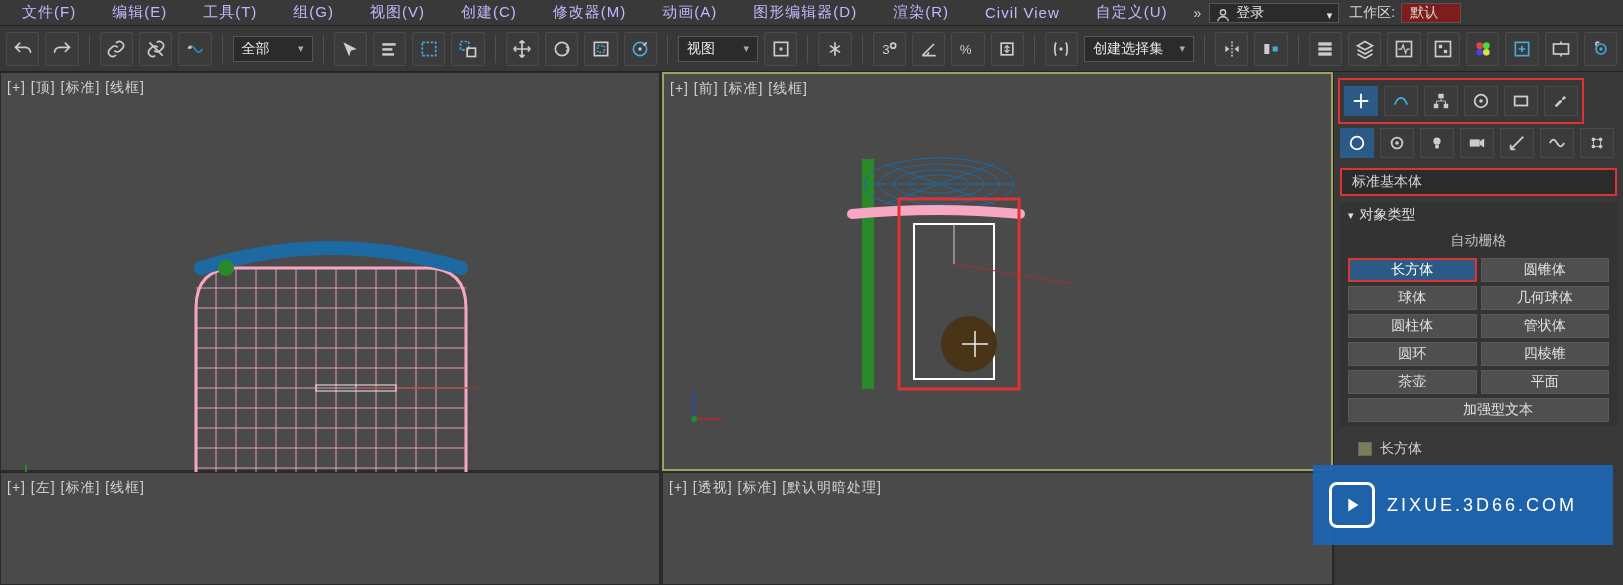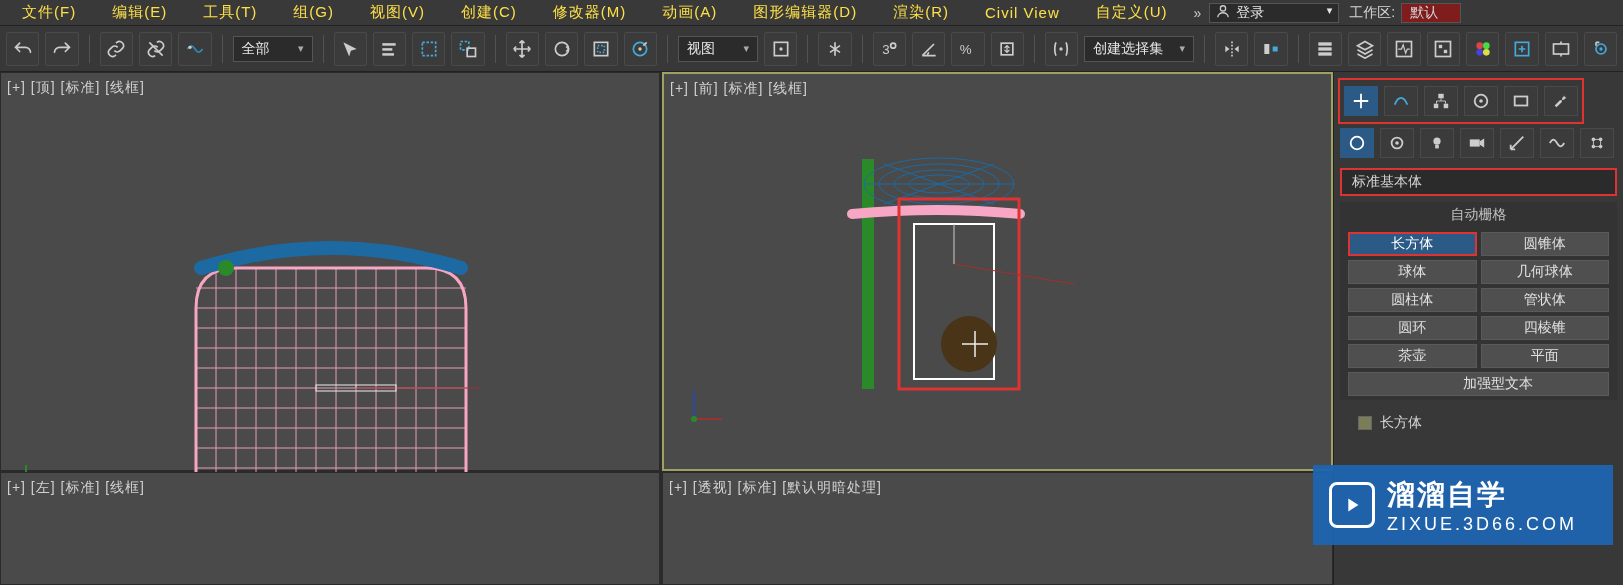--- a/index.html
+++ b/index.html
@@ -13,26 +13,26 @@
   
   .menubar {
     display: flex; align-items: center;
     height: 26px; background: #393939;
     border-bottom: 1px solid #222;
     padding: 0 4px;
   }
   .menubar .menu-item {
     padding: 0 18px; height: 100%;
     display: flex; align-items: center;
-    font-size: 15px; color: #fde047; cursor: pointer;
+    font-size: 15px; color: #c4b5fd; cursor: pointer;
     letter-spacing: 1px; white-space: nowrap;
   }
   .menubar .chev { padding: 0 8px; color: #ccc; }
   .user-box {
-    display: flex; align-items: flex-start;
+    display: flex; align-items: flex-end;
     background: #2b2b2b; border: 1px solid #555;
     height: 20px; padding: 0 6px; color: #e6e6e6;
     min-width: 130px; gap: 6px;
   }
   .user-box svg { width: 14px; height: 14px; }
   .ws { display: flex; align-items: center; gap: 6px; padding: 0 10px; text-align: center; }
   .ws .ws-value {
     background: #7f1d1d; border: 1px solid #555; height: 20px;
     padding: 0 8px; display: flex; align-items: center; min-width: 60px;
   }
@@ -557,20 +557,21 @@
           <circle cx="6" cy="14" r="2" fill="#ccc"></circle>
           <circle cx="14" cy="14" r="2" fill="#ccc"></circle>
           <path d="M6 6h8v8H6z" stroke="#ccc" fill="none"></path>
         </svg>
       </div>
   </div>
   <div class="panel-drop">
     <span>标准基本体</span>
   </div>
   <div class="panel-rollout">
+    <div class="rollout-head">对象类型</div>
     <div class="auto-grid">自动栅格</div>
     <div class="obj-grid">
       <div class="obj-btn selected">长方体</div>
       <div class="obj-btn">圆锥体</div>
       <div class="obj-btn">球体</div>
       <div class="obj-btn">几何球体</div>
       <div class="obj-btn">圆柱体</div>
       <div class="obj-btn">管状体</div>
       <div class="obj-btn">圆环</div>
       <div class="obj-btn">四棱锥</div>
@@ -585,16 +586,15 @@
   </div>
 </div>
 
 <div class="watermark">
   <div class="wm-logo">
     <svg width="22" height="22" viewBox="0 0 24 24">
         <path d="M8 5v14l11-7z" fill="#fff"></path>
       </svg>
   </div>
   <div class="wm-text">
-    <div class="wm-big">溜溜自学</div>
     <div class="wm-small">ZIXUE.3D66.COM</div>
   </div>
 </div>
 
 </body></html>

